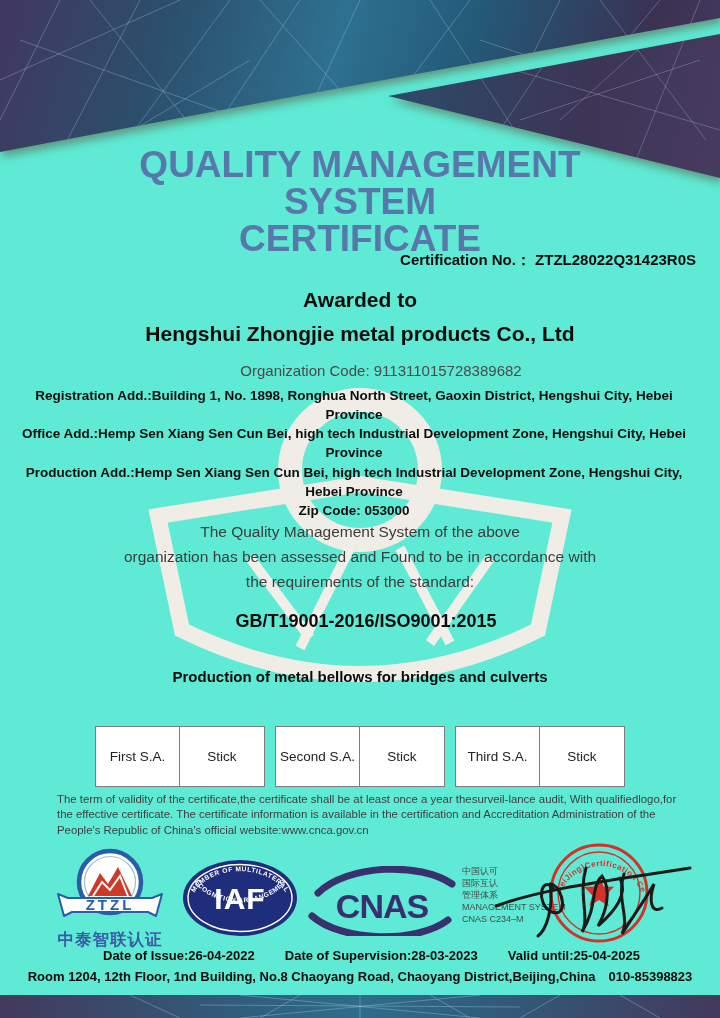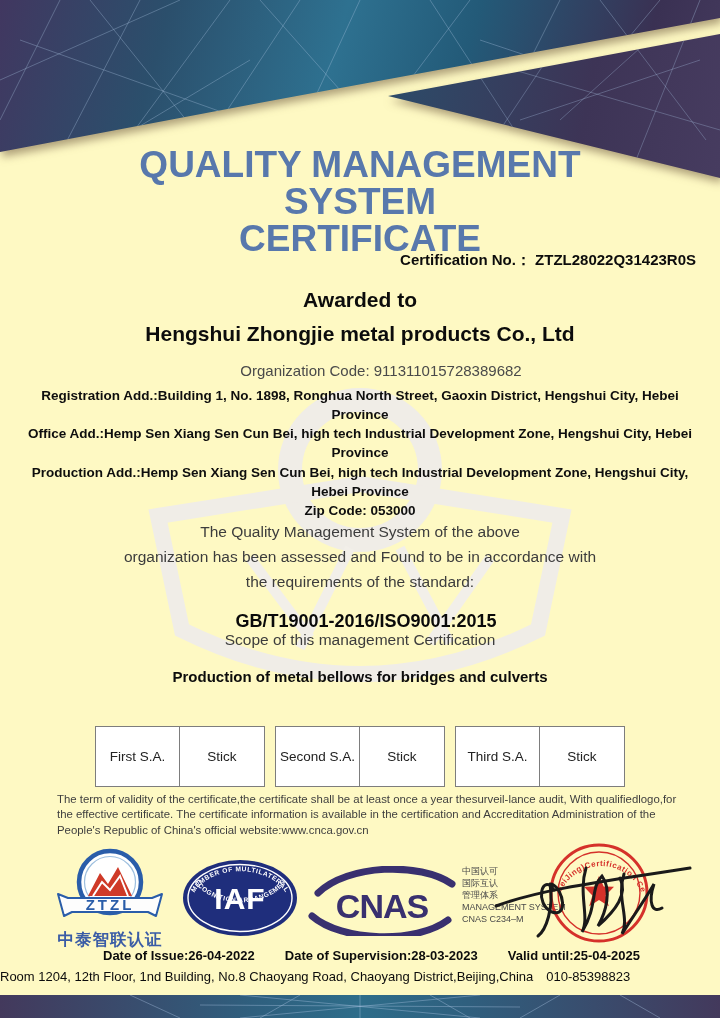--- a/index.html
+++ b/index.html
@@ -1,19 +1,19 @@
 <!DOCTYPE html>
 <html><head>
 <meta charset="utf-8">
 <style>
   * { margin:0; padding:0; box-sizing:border-box; }
   body { background:#888; font-family:"Liberation Sans", sans-serif; }
   .page {
     position:relative; width:720px; height:1018px; margin:0 auto;
-    background:#fef9c3; overflow:hidden;
+    background:#5eead4; overflow:hidden;
     font-family:"Liberation Sans", sans-serif; color:#111;
   }
   svg text { font-family:"Liberation Sans", sans-serif; }
 
   
   .header { position:absolute; top:0; left:0; width:720px; height:212px; z-index:1; }
   .shadow-wrap { position:absolute; inset:0; filter:drop-shadow(2px 5px 4px rgba(95,72,48,.5)); }
   .header-main {
     position:absolute; inset:0;
     background:linear-gradient(105deg,#413760 0%,#2b4f6c 22%,#2e7190 45%,#235a78 62%,#3a3153 85%,#473c60 100%);
@@ -38,21 +38,21 @@
 
   
   .abs { position:absolute; left:0; width:720px; z-index:2; }
   .title-block { top:146px; text-align:center; color:#5878ac; font-weight:bold;
     font-size:37px; line-height:1.0; letter-spacing:0px; }
   .cert-no { top:251px; text-align:right; padding-right:24px; font-weight:bold;
     font-size:15px; color:#0c0c0c; }
   .awarded-label { top:288px; text-align:center; font-weight:bold; font-size:21px; color:#0c0c0c; }
   .company { top:322px; text-align:center; font-weight:bold; font-size:21px; color:#0c0c0c; }
   .org-code { top:362px; text-align:center; font-size:15px; color:#4a4a4a;margin-left:21px; }
-  .addresses { top:386px; left:28px; width:664px; text-align:center; font-weight:bold;
+  .addresses { top:386px; left:22px; width:664px; text-align:center; font-weight:bold;
     font-size:13.5px; line-height:1.42; color:#0e0e0e; }
   .statement { top:519px; text-align:center; font-size:15.5px; line-height:1.62; color:#3c3c3c; }
   .standard { top:611px; text-align:center; font-weight:bold; font-size:18px; color:#0a0a0a;padding-left:12px; }
   .scope-label { top:631px; text-align:center; font-size:15.5px; color:#3c3c3c; }
   .scope-value { top:668px; text-align:center; font-weight:bold; font-size:15px; color:#0c0c0c; }
 
   
   .audit-row { top:726px; display:flex; justify-content:center; gap:10px; }
   .audit-group { display:flex; }
   .audit-cell {
@@ -69,21 +69,21 @@
   .ztzl { left:44px; top:846px; width:132px; text-align:center; }
   .ztzl-caption { margin-top:1px; color:#3a5ca6; font-weight:bold; font-size:16.5px; letter-spacing:1px; }
   .iaf { left:181px; top:858px; }
   .cnas { left:306px; top:866px; }
   .cnas-info { left:462px; top:866px; font-size:9px; line-height:1.32; color:#4a4a4a; width:110px; }
   .stamp { left:494px; top:838px; z-index:3; }
 
   
   .dates-row { top:948px; display:flex; justify-content:space-between;
     padding:0 80px 0 103px; font-weight:bold; font-size:13px; color:#0c0c0c; }
-  .bottom-address { top:969px; text-align:left; font-weight:normal; font-size:13px; color:#0c0c0c; }
+  .bottom-address { top:969px; text-align:center; font-weight:bold; font-size:13px; color:#0c0c0c; }
 </style>
 </head>
 <body>
 
 <div class="page">
 
   <svg class="watermark" width="520" height="330" viewBox="0 0 520 330">
     <circle cx="260" cy="82" r="70" fill="none" stroke="#f1eeе8" stroke-width="24" stroke-opacity="0.9"></circle>
     <circle cx="260" cy="82" r="70" fill="none" stroke="#f0ede7" stroke-width="24"></circle>
     <path d="M58,128 L260,96 L462,128 L438,242 Q260,330 82,242 Z" fill="none" stroke="#f0ede7" stroke-width="16"></path>
@@ -132,21 +132,20 @@
     <div>Zip Code: 053000</div>
   </div>
 
   <div class="abs statement">
     <div>The Quality Management System of the above</div>
     <div>organization has been assessed and Found to be in accordance with</div>
     <div>the requirements of the standard:</div>
   </div>
 
   <div class="abs standard">GB/T19001-2016/ISO9001:2015</div>
-  <div class="abs scope-label">Scope of this management Certification</div>
   <div class="abs scope-value">Production of metal bellows for bridges and culverts</div>
 
   <div class="abs audit-row">
     <div class="audit-group">
       <div class="audit-cell">First S.A.</div>
       <div class="audit-cell">Stick</div>
     </div>
     <div class="audit-group">
       <div class="audit-cell">Second S.A.</div>
       <div class="audit-cell">Stick</div>

